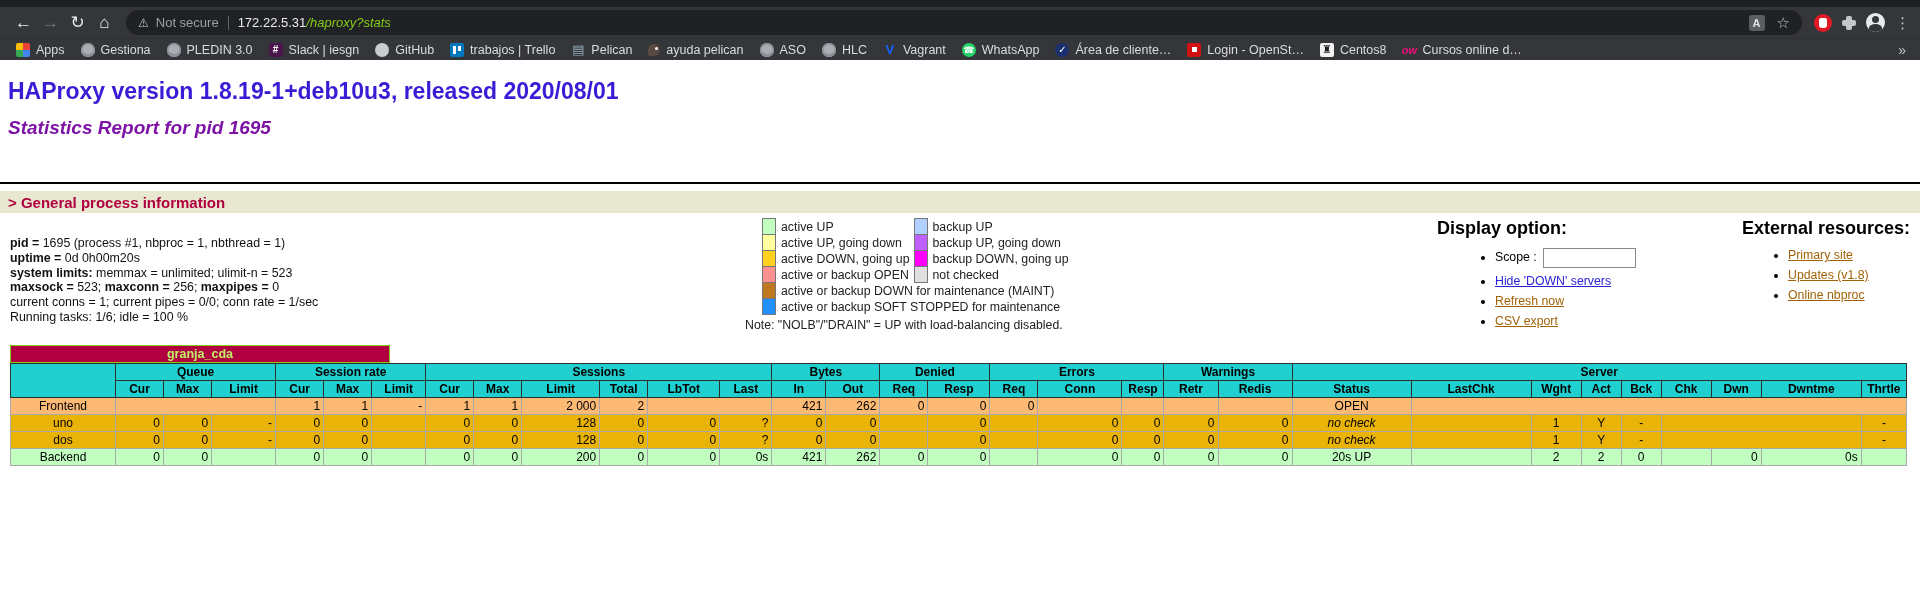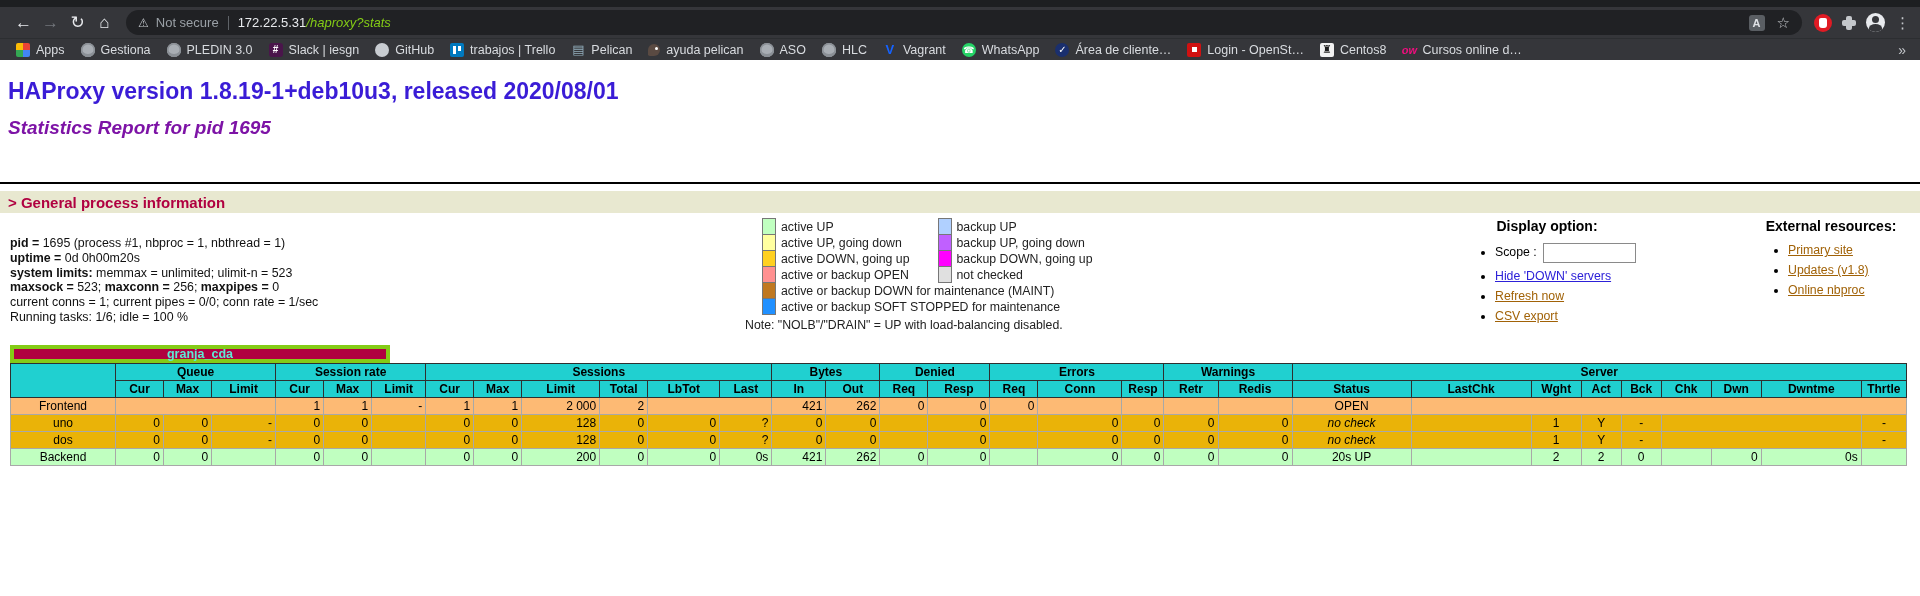--- a/index.html
+++ b/index.html
@@ -69,36 +69,36 @@
   .h1 { position: absolute; left: 8px; top: 18px; font-size: 23px; font-weight: bold; color: #3a1cd6; }
   .h2 { position: absolute; left: 8px; top: 57px; font-size: 19px; font-weight: bold; font-style: italic; color: #7d13a6; }
   .rule { position: absolute; left: 0; top: 122px; width: 100%; border-top: 2px solid #000; }
   .h3band { position: absolute; left: 0; top: 131px; width: 100%; height: 22px; background: #e8e8d0; }
   .h3band span { display:block; padding: 3px 0 0 8px; color: #b00040; font-weight: bold; font-size: 15px; }
   .proc-info { position: absolute; left: 10px; top: 176px; font-size: 12.4px; line-height: 14.8px; color: #111; }
   .legend { position: absolute; left: 745px; top: 158px; font-size: 12.3px; }
   .legend table { border-collapse: collapse; margin-left: 17px; }
   .legend td { height: 16px; }
   .legend .sw { width: 13px; min-width:13px; height: 13px; border: 1px solid #777; padding: 0; }
-  .legend .lg-label { padding: 0 28px 0 5px; white-space: nowrap; color: #222; }
+  .legend .lg-label { padding: 0 4px 0 5px; white-space: nowrap; color: #222; }
   .legend-note { margin-top: 3px; color: #222; }
   .disp-opts { position: absolute; left: 1437px; top: 158px; width: 220px; font-size: 12.4px; }
-  .disp-opts .col-title, .ext-res .col-title { font-weight: bold; text-align: center; font-size: 14px; }
+  .disp-opts .col-title, .ext-res .col-title { font-weight: bold; text-align: left; font-size: 18px; }
   .disp-opts ul { margin: 9px 0 0 58px; }
   .disp-opts li, .ext-res li { margin-bottom: 6px; list-style: disc; font-size: 12.3px; }
   .scope-row { white-space: nowrap; }
   .scope-input { width: 93px; height: 20px; border: 1px solid #8a8a8a; background: #fff; vertical-align: middle; margin-left: 3px; }
   .ext-res { position: absolute; left: 1742px; top: 158px; width: 178px; font-size: 12.4px; }
   .ext-res ul { margin: 9px 0 0 46px; }
   a.lnk { text-decoration: underline; cursor: pointer; }
   a.lnk.blue { color: #2d21d8; }
   a.lnk.purple { color: #a16207; text-align: right; }
   
   .pxbar { position: absolute; left: 10px; top: 285px; width: 380px; height: 18px; background: #b00040;
-           border: 4px solid #84cc16; color: #5eead4; font-weight: bold; font-size: 12.5px;
+           border: 1px solid #84cc16; color: #bef264; font-weight: bold; font-size: 12.5px;
            display: flex; align-items: center; justify-content: center; }
   .tblwrap { position: absolute; left: 10px; top: 303px; }
   table.tbl { border-collapse: collapse; table-layout: fixed; width: 1897px; font-size: 12px; border: 1px solid #000; }
   .tbl th { background: #20d0d0; color: #000; font-weight: bold; border: 1px solid #2f2f2f; height: 17px; padding: 0 2px; overflow: hidden; }
   .tbl td { border: 1px solid #a8a8a8; height: 17px; padding: 0 3px; white-space: nowrap; overflow: hidden; color: #000; }
   .tbl tr.frontend td { background: #fdba74; }
   .tbl tr.nocheck td { background: #eab308; }
   .tbl tr.up td { background: #c0ffc0; }
   .tbl td.name { text-align: center; }
   .tbl td.r { text-align: right; }

